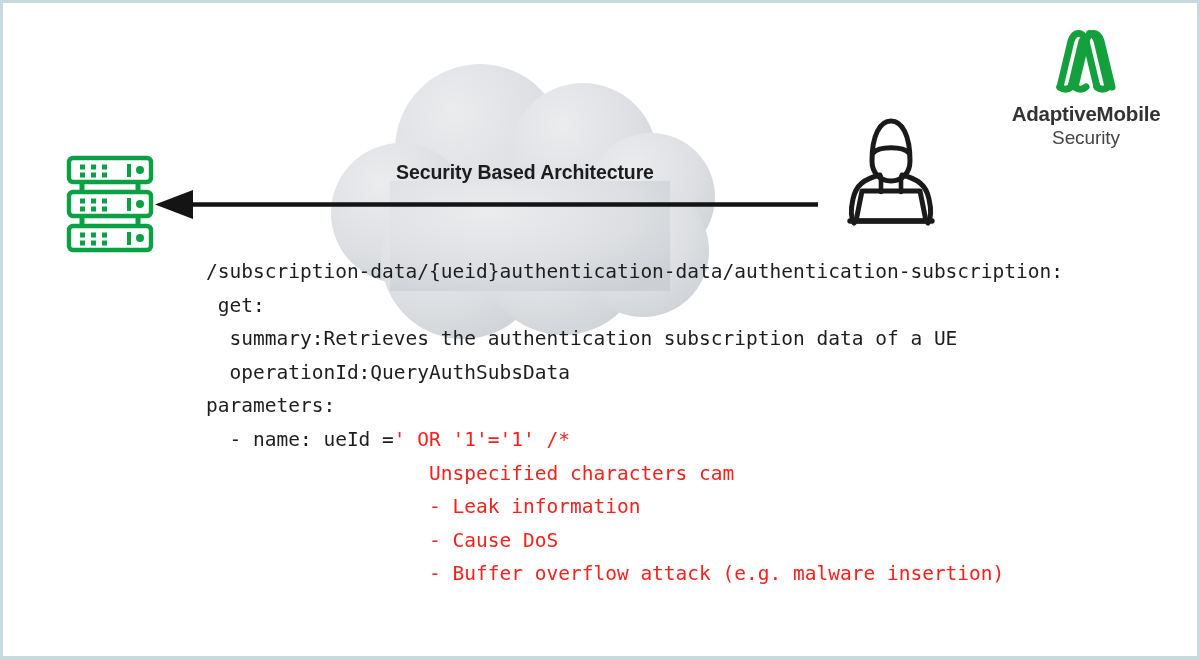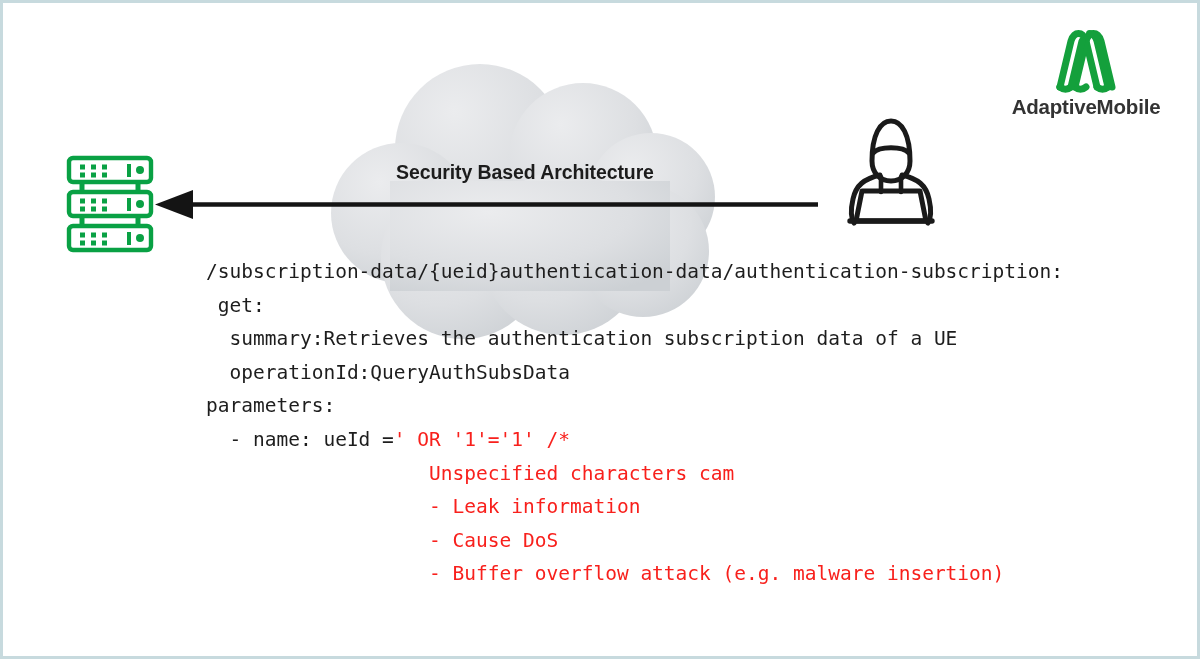--- a/index.html
+++ b/index.html
@@ -96,20 +96,21 @@
     top: 26px;
     width: 166px;
     text-align: center;
   }
   .logo-mark { display: block; margin: 0 auto; }
   .logo-name {
     font-family: "Liberation Sans", sans-serif;
     font-size: 20.5px;
     font-weight: bold;
     color: #333333;
+    margin-top: 7px;
     letter-spacing: -0.2px;
   }
   .logo-sub {
     font-family: "Liberation Sans", sans-serif;
     font-size: 19px;
     font-weight: normal;
     color: #444444;
     margin-top: 1px;
     letter-spacing: -0.1px;
   }
@@ -247,17 +248,18 @@
         <path d="M31 58 Q36.5 62.5 42 58"></path>
         <path d="M53 58 Q58.5 62.5 64 58"></path>
         <path d="M16 58 L16 58"></path>
       </g>
       <g fill="none" stroke="#14a03c" stroke-width="7" stroke-linecap="round" stroke-linejoin="round">
         <path d="M27 58 L38 12"></path>
         <path d="M64 58 L53 12 Q50.5 4.5 45.5 4.5"></path>
       </g>
     </svg>
     <div class="logo-name">AdaptiveMobile</div>
+    <div class="logo-sub">Security</div>
   </div>
 
   <div class="code-block" id="code-block"><div class="code-line"><span class="blk" style="color: rgb(29, 29, 29);">/subscription-data/{ueid}authentication-data/authentication-subscription:</span></div><div class="code-line"><span class="blk" style="color: rgb(29, 29, 29);"> get:</span></div><div class="code-line"><span class="blk" style="color: rgb(29, 29, 29);">  summary:Retrieves the authentication subscription data of a UE</span></div><div class="code-line"><span class="blk" style="color: rgb(29, 29, 29);">  operationId:QueryAuthSubsData</span></div><div class="code-line"><span class="blk" style="color: rgb(29, 29, 29);">parameters:</span></div><div class="code-line"><span class="blk" style="color: rgb(29, 29, 29);">  - name: ueId =</span><span class="red" style="color: rgb(248, 32, 28);">' OR '1'='1' /*</span></div><div class="code-line"><span class="red" style="color: rgb(248, 32, 28);">                   Unspecified characters cam</span></div><div class="code-line"><span class="red" style="color: rgb(248, 32, 28);">                   - Leak information</span></div><div class="code-line"><span class="red" style="color: rgb(248, 32, 28);">                   - Cause DoS</span></div><div class="code-line"><span class="red" style="color: rgb(248, 32, 28);">                   - Buffer overflow attack (e.g. malware insertion)</span></div></div>
 
 </div>
 
 </body></html>

